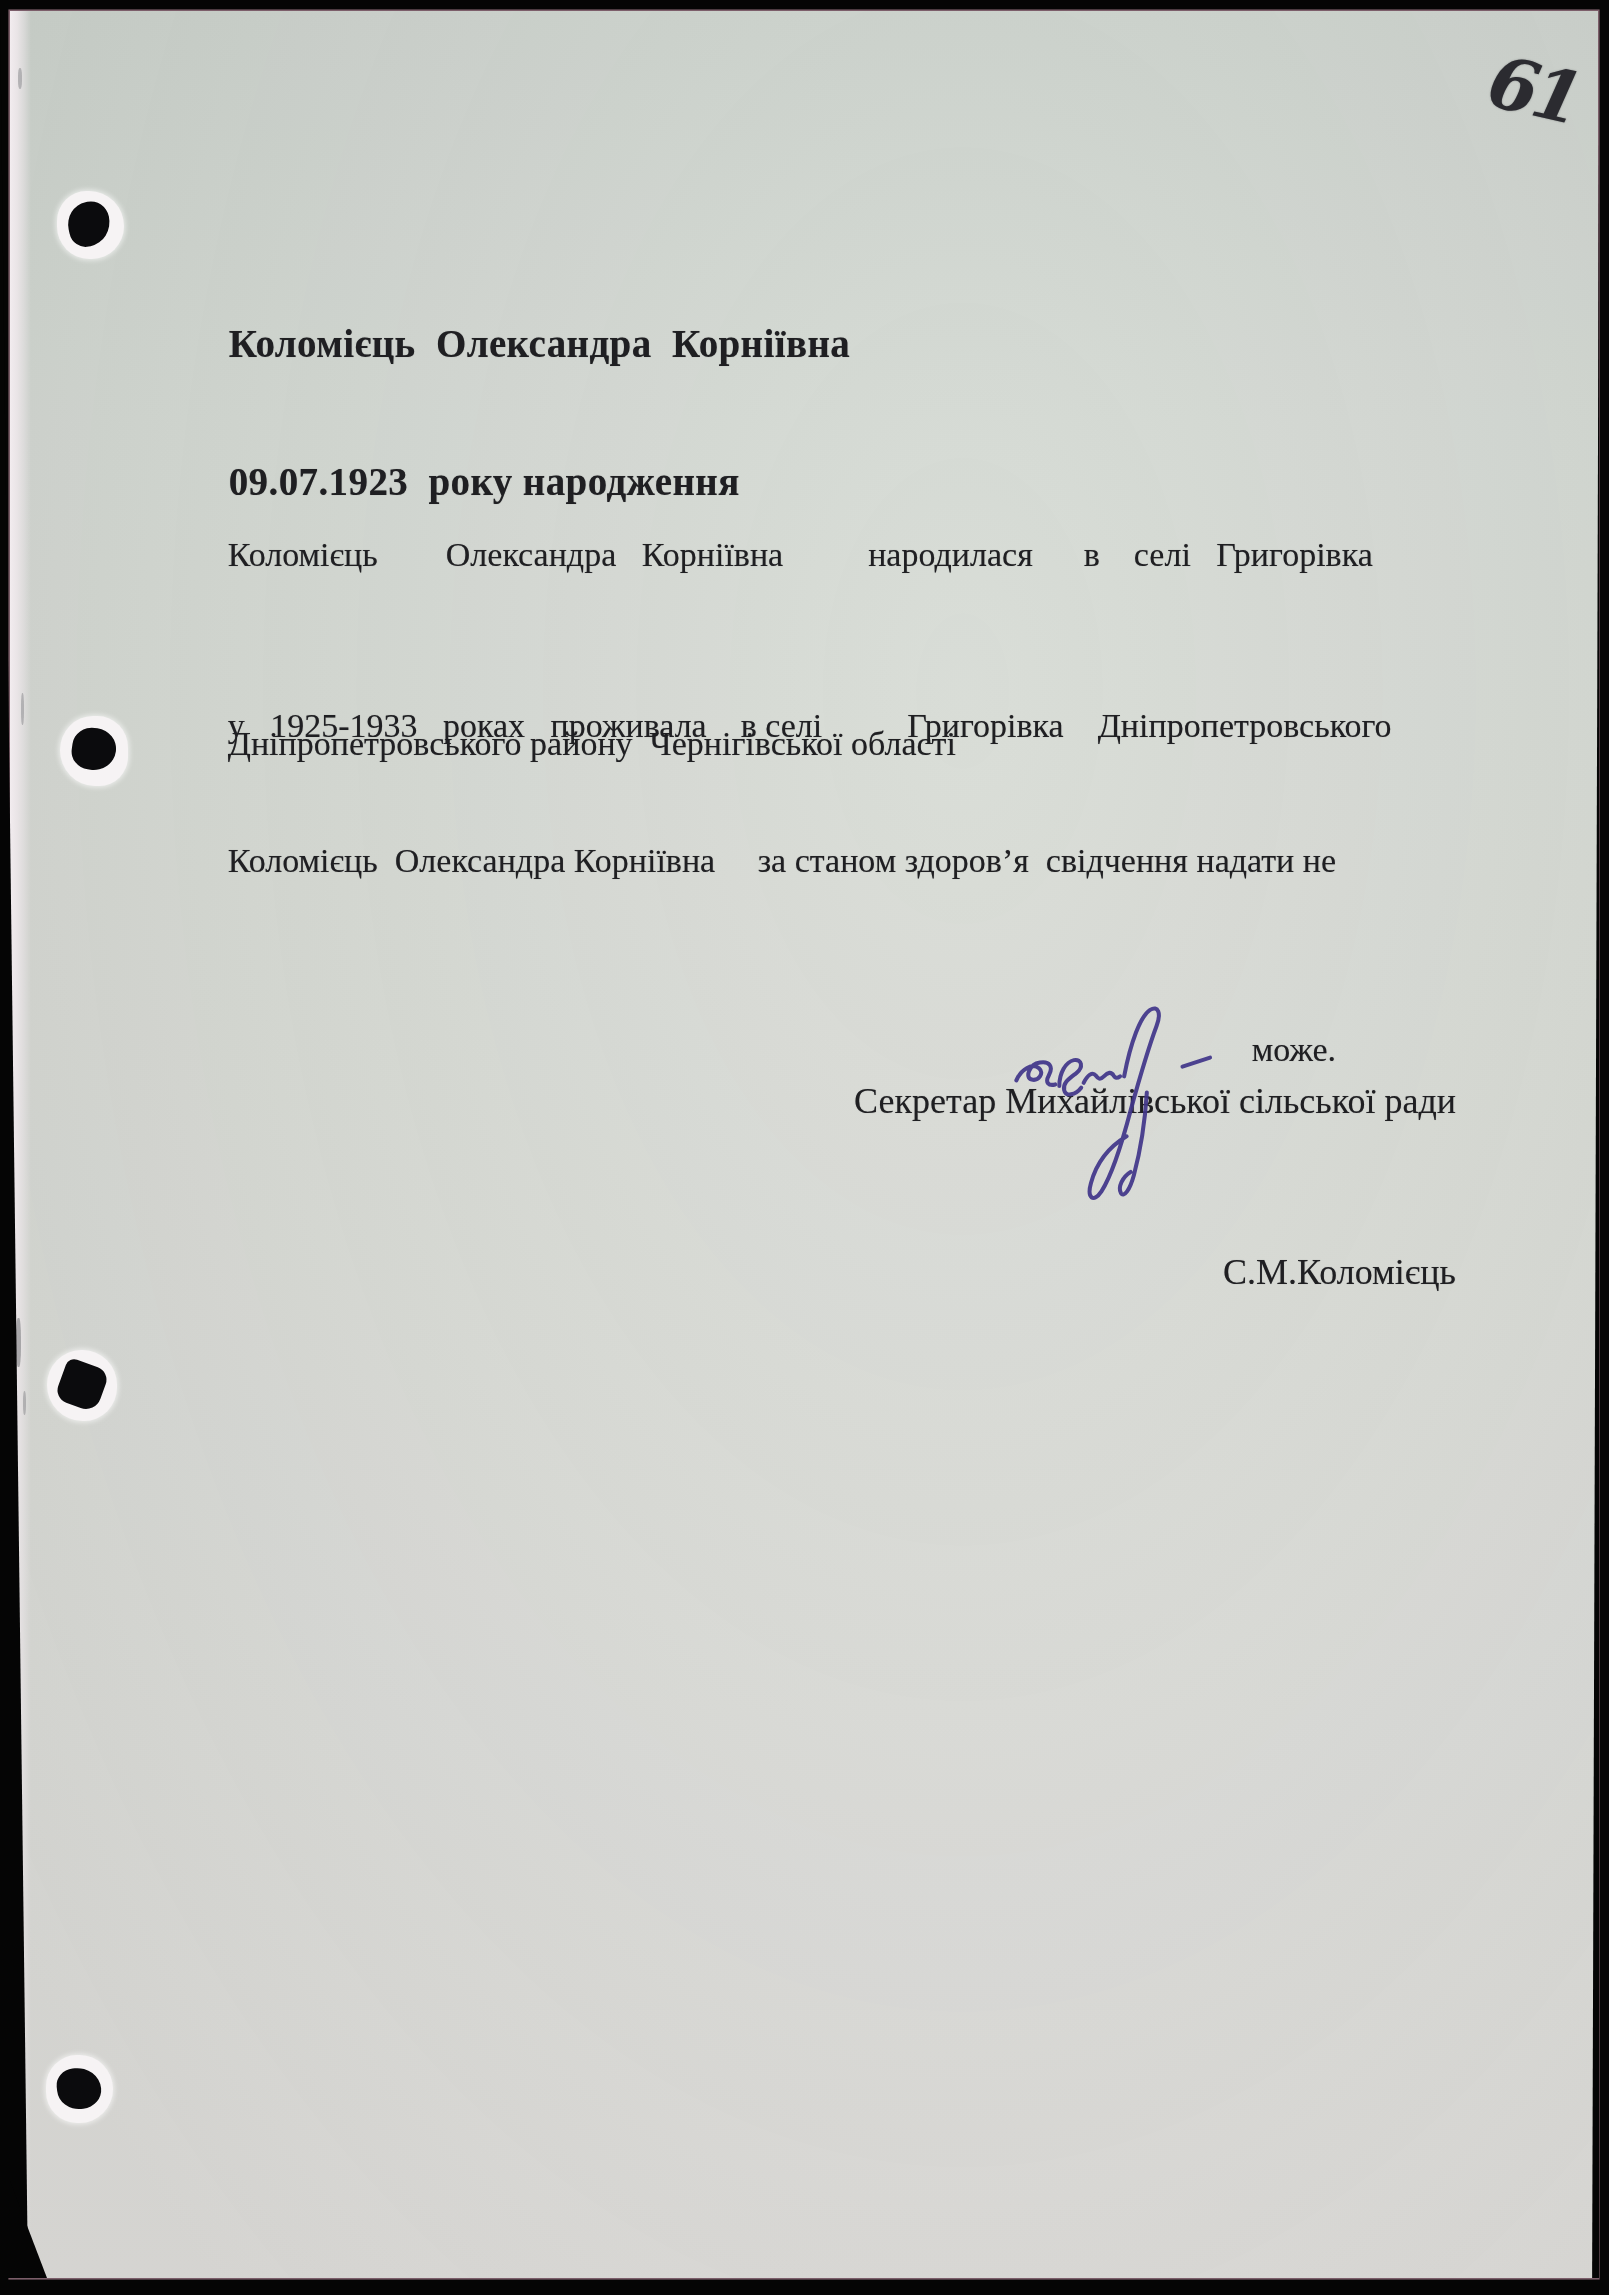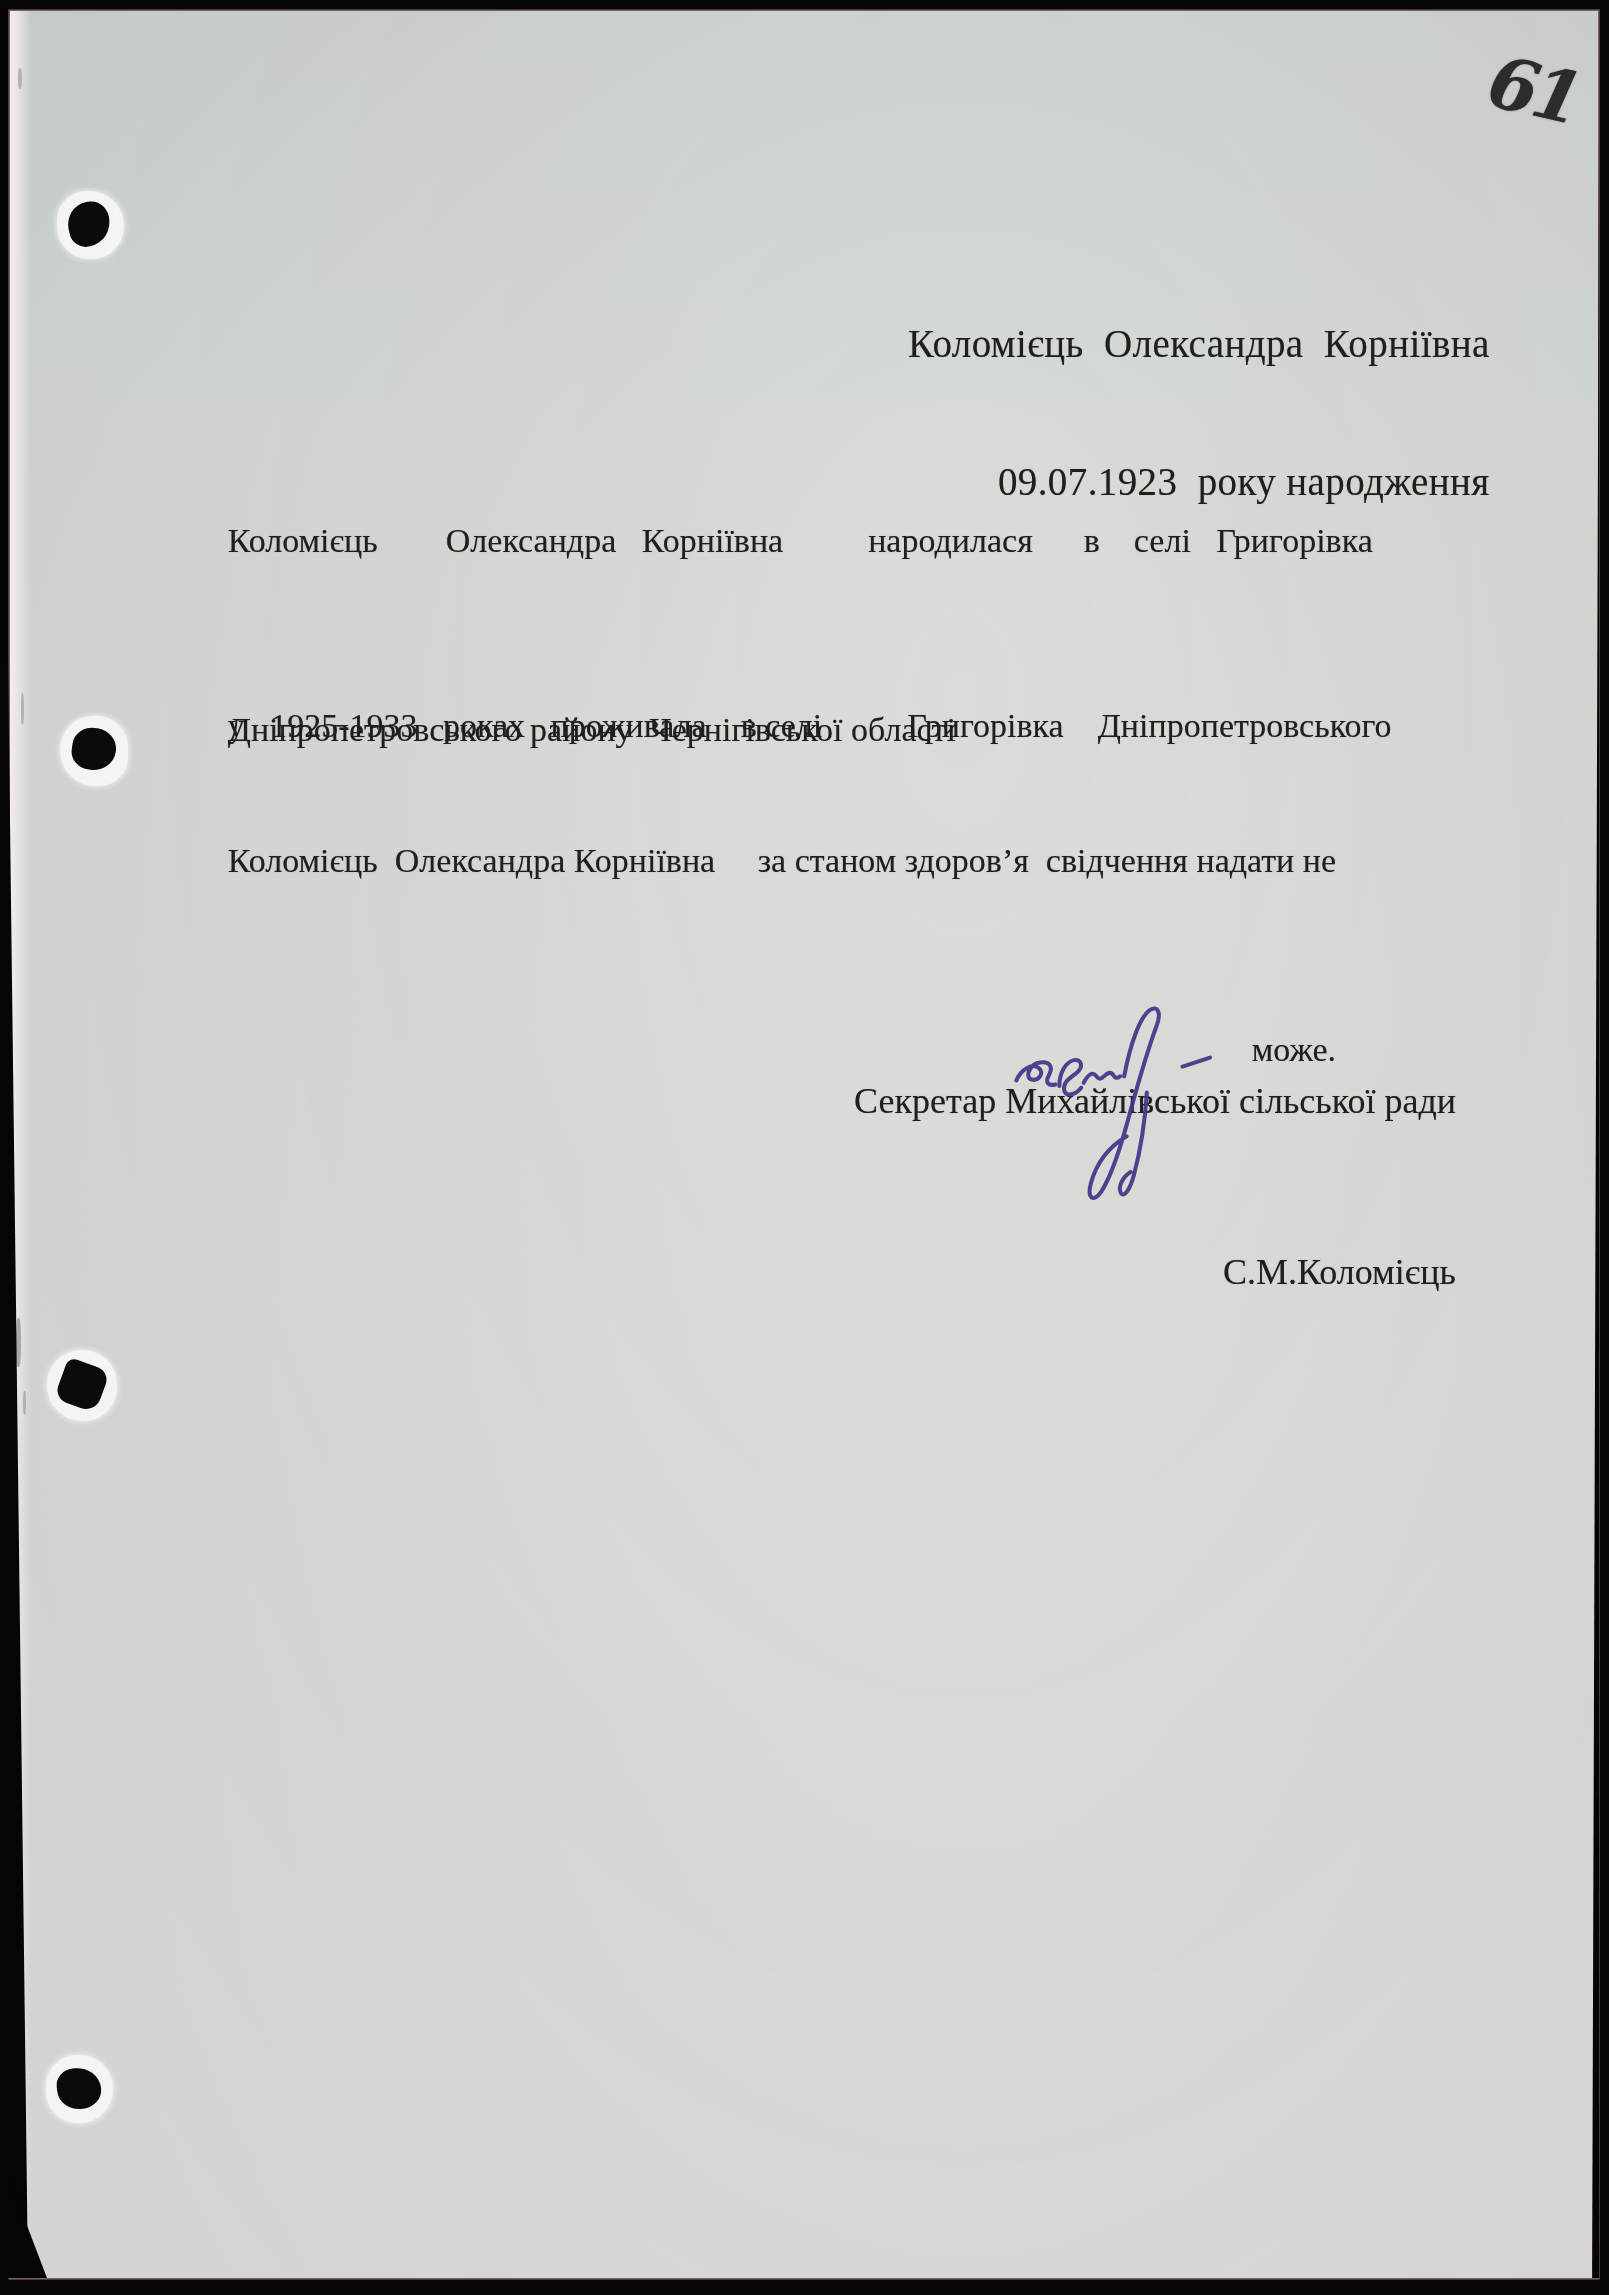--- a/index.html
+++ b/index.html
@@ -38,25 +38,25 @@
   .hole{position:absolute;}
   .hole .rim{
     position:absolute;background:#f6f3f4;
     box-shadow:0 0 4.9px 1.6px rgba(255,255,255,0.6);
   }
   .hole .dark{position:absolute;background:#0b0b0d;}
   
   .typed{color:#1f1f22;text-shadow:0 0 0.8px rgba(35,35,40,0.45);}
   .doc-title{
     position:absolute;left:219px;width:1261px;top:218px;
-    font-weight:normal;font-size:39px;line-height:46px;text-align:right;
+    font-weight:bold;font-size:39px;line-height:46px;text-align:left;
     white-space:pre;letter-spacing:0.4px;
   }
   .para{position:absolute;left:218px;font-size:34px;line-height:63px;white-space:pre;}
-  .p1{top:372px;}
+  .p1{top:386px;}
   .p2{top:557px;}
   .p3{top:692px;text-align:right;}
   .signoff{
     position:absolute;right:142px;top:948px;
     font-size:36px;line-height:57px;text-align:right;white-space:pre;
   }
   .signature-svg{position:absolute;left:978px;top:984px;}
   .handnum{
     position:absolute;left:1479px;top:37px;
     font-family:"DejaVu Serif",serif;font-style:italic;font-weight:600;

